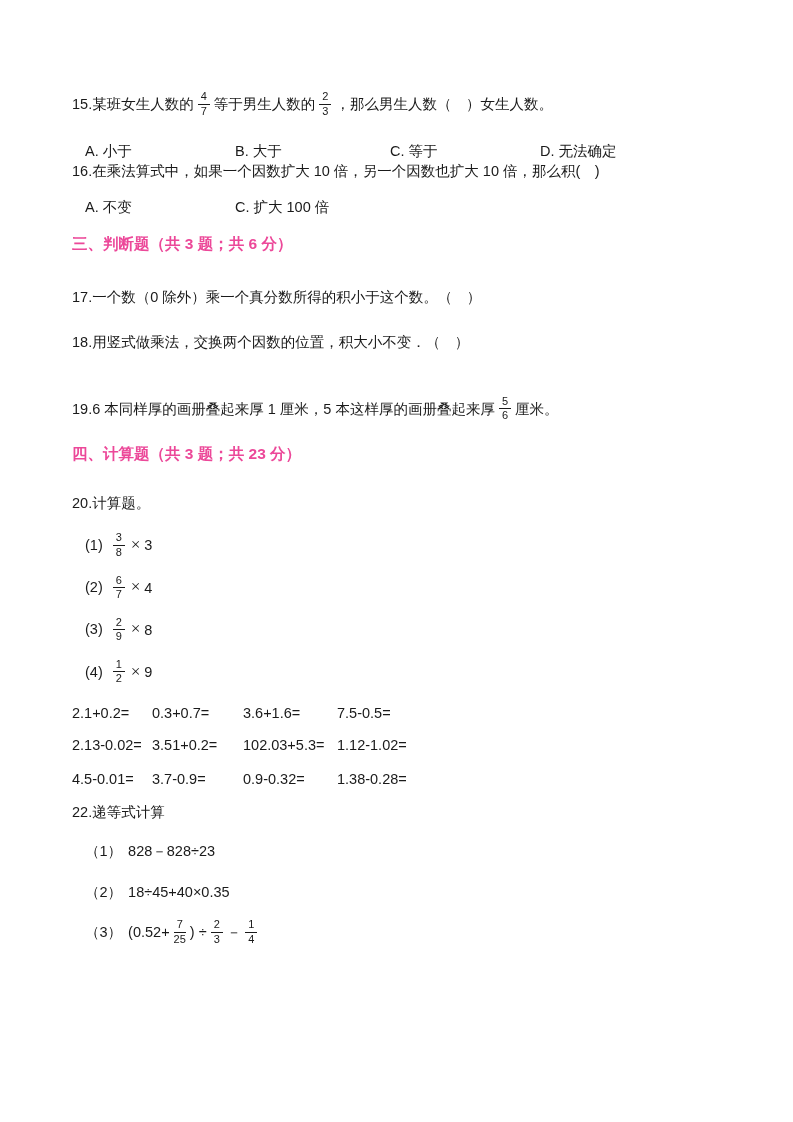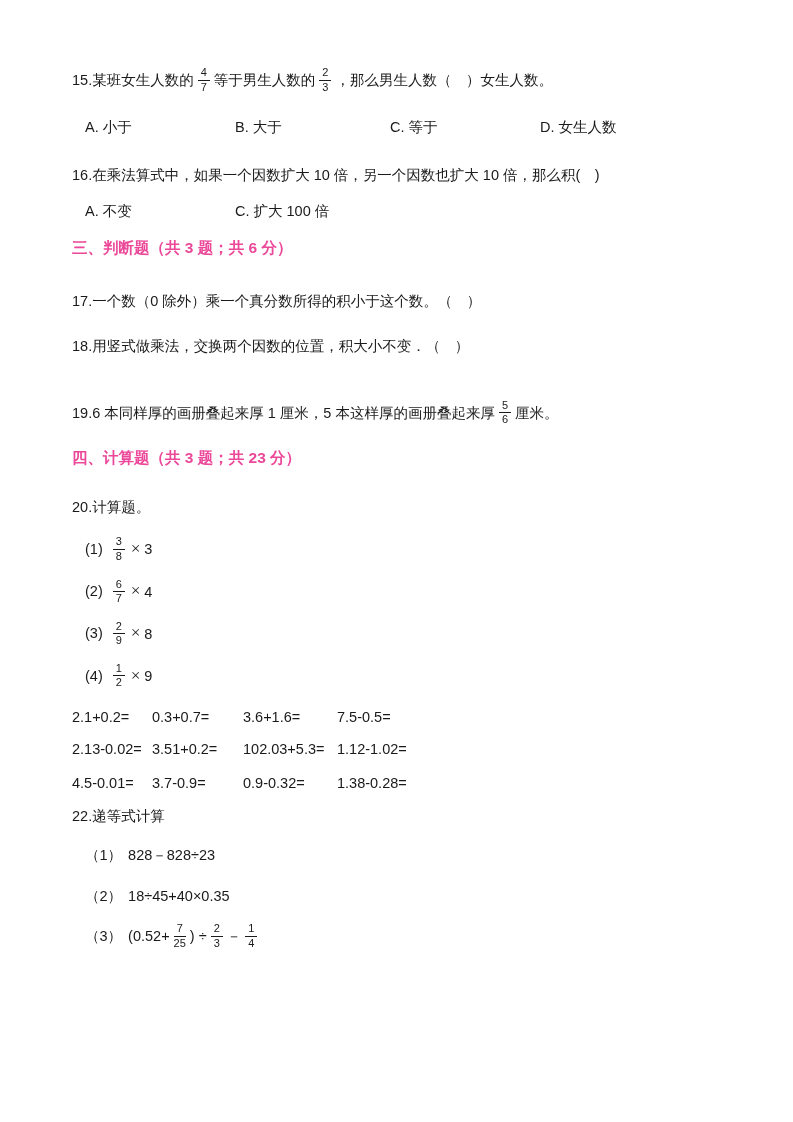--- a/index.html
+++ b/index.html
@@ -9,21 +9,21 @@
     width: 793px;
     height: 1122px;
     overflow: hidden;
     font-family: "Liberation Sans", "DejaVu Sans", sans-serif;
     color: #1a1a1a;
   }
   .page {
     box-sizing: border-box;
     width: 793px;
     height: 1122px;
-    padding: 68px 70px 0 72px;
+    padding: 92px 70px 0 72px;
     font-size: 14.5px;
     line-height: 1.35;
   }
   .line { margin: 0; }
   
   .frac {
     display: inline-flex;
     flex-direction: column;
     align-items: center;
     vertical-align: middle;
@@ -59,21 +59,21 @@
   
   .oral-row { display: flex; }
   .oral-row .c1 { width: 80px; }
   .oral-row .c2 { width: 91px; }
   .oral-row .c3 { width: 94px; }
   
   .step-item { padding-left: 13px; }
   .step-item .lbl { margin-right: 6px; }
   
   .mb-q15   { margin-bottom: 24px; }
-  .mb-o15   { margin-bottom: 28px; }
+  .mb-o15   { }
   .mb-q16   { margin-bottom: 17px; }
   .mb-o16   { margin-bottom: 16px; }
   .mb-sec3  { margin-bottom: 33px; }
   .mb-q17   { margin-bottom: 26px; }
   .mb-q18   { margin-bottom: 18px; }
   .mb-q19   { margin-bottom: 21px; margin-top: 44px; }
   .mb-sec4  { margin-bottom: 29px; }
   .mb-q20t  { margin-bottom: 20px; }
   .mb-c     { margin-bottom: 16px; }
   .mb-c4    { margin-bottom: 18px; }
@@ -96,21 +96,21 @@
         <span class="den">7</span>
       </span><span>等于男生人数的</span><span class="frac">
         <span class="num">2</span>
         <span class="den">3</span>
       </span><span>，那么男生人数（　）女生人数。</span>
   </div>
   <div class="opts opts15 mb-o15">
     <span class="o1">A. 小于</span>
     <span class="o2">B. 大于</span>
     <span class="o3">C. 等于</span>
-    <span class="o4">D. 女生人数</span>
+    <span class="o4">D. 无法确定</span>
   </div>
 
   <div class="line mb-q16">
     <span>16.在乘法算式中，如果一个因数扩大 10 倍，另一个因数也扩大 10 倍，那么积(　)</span>
   </div>
   <div class="opts opts16 mb-o16">
     <span class="o1">A. 不变</span>
     <span class="o3">C. 扩大 100 倍</span>
   </div>
 

